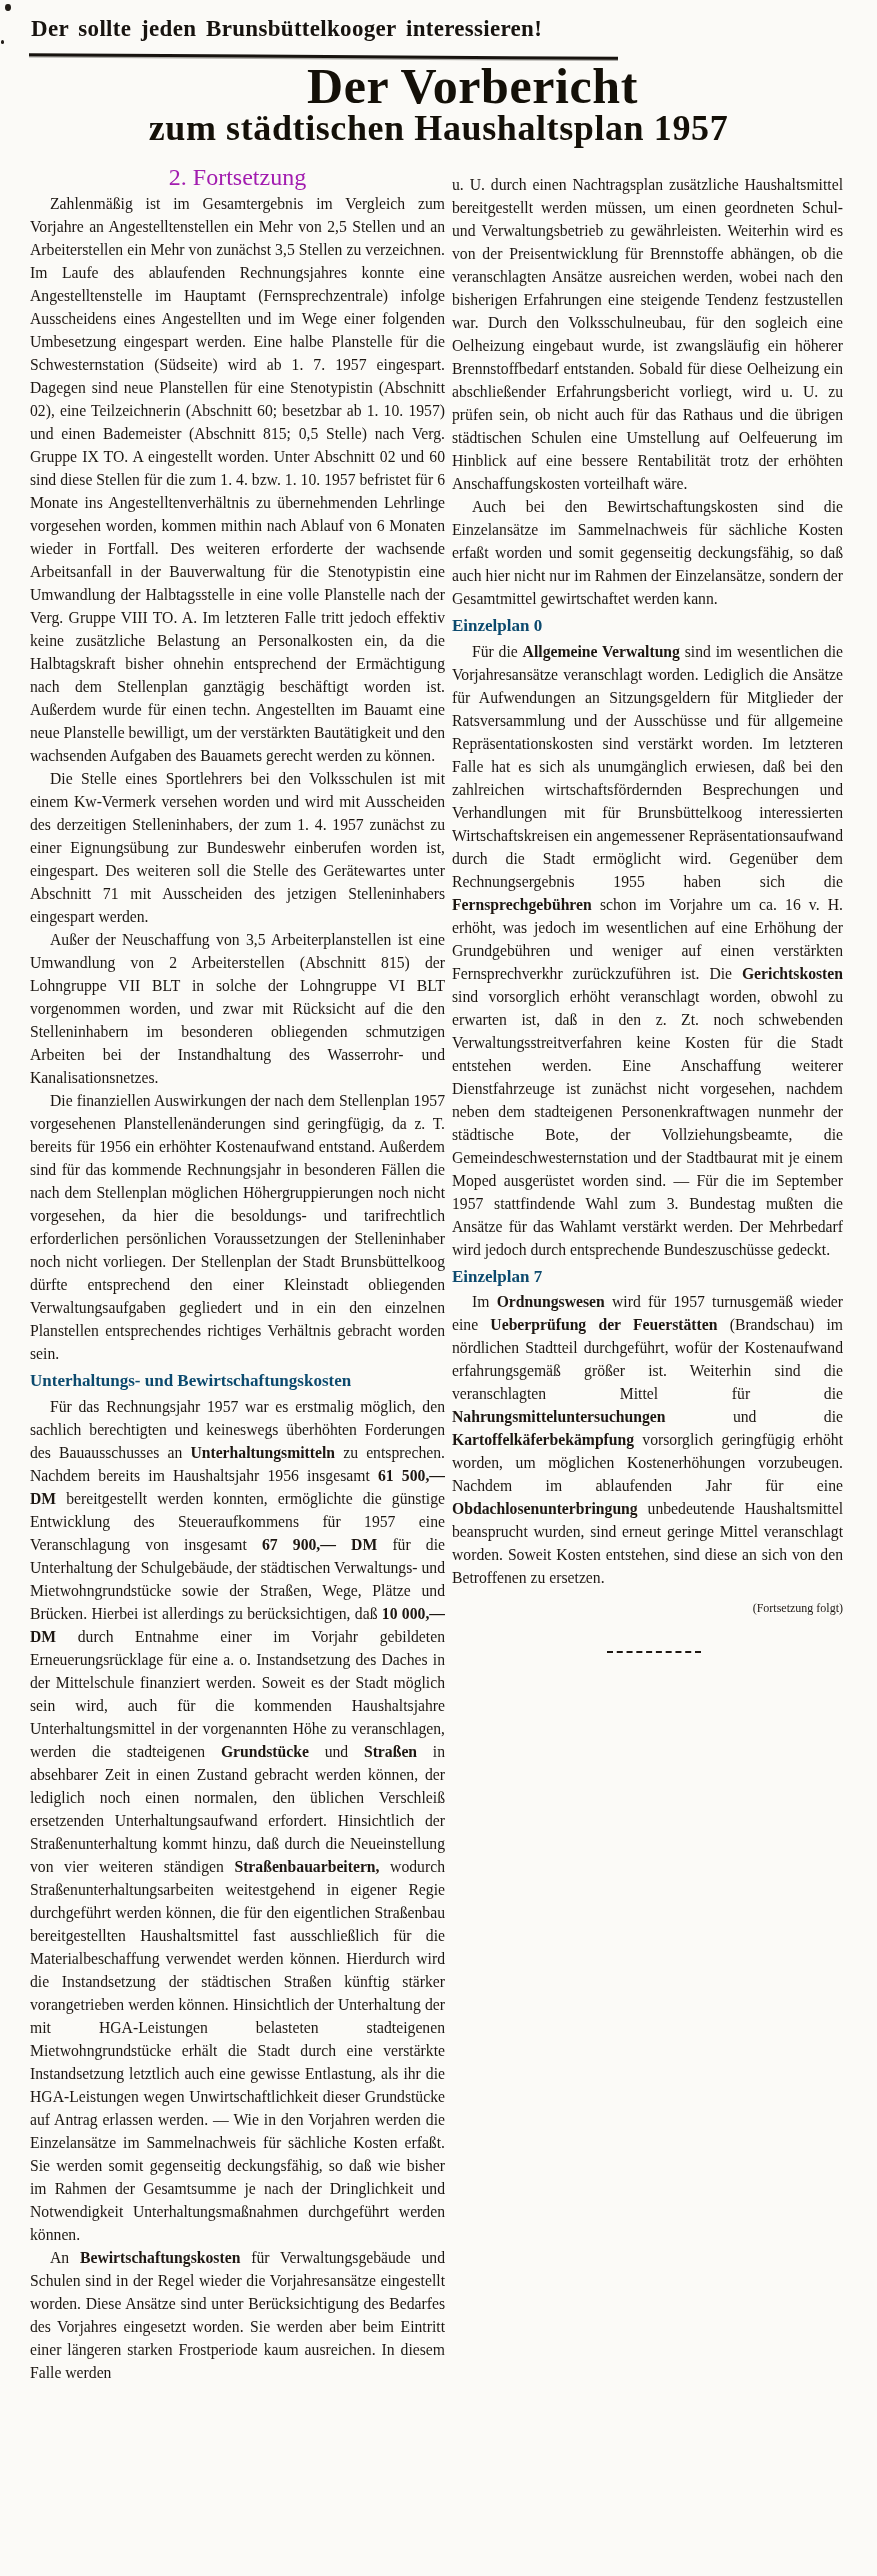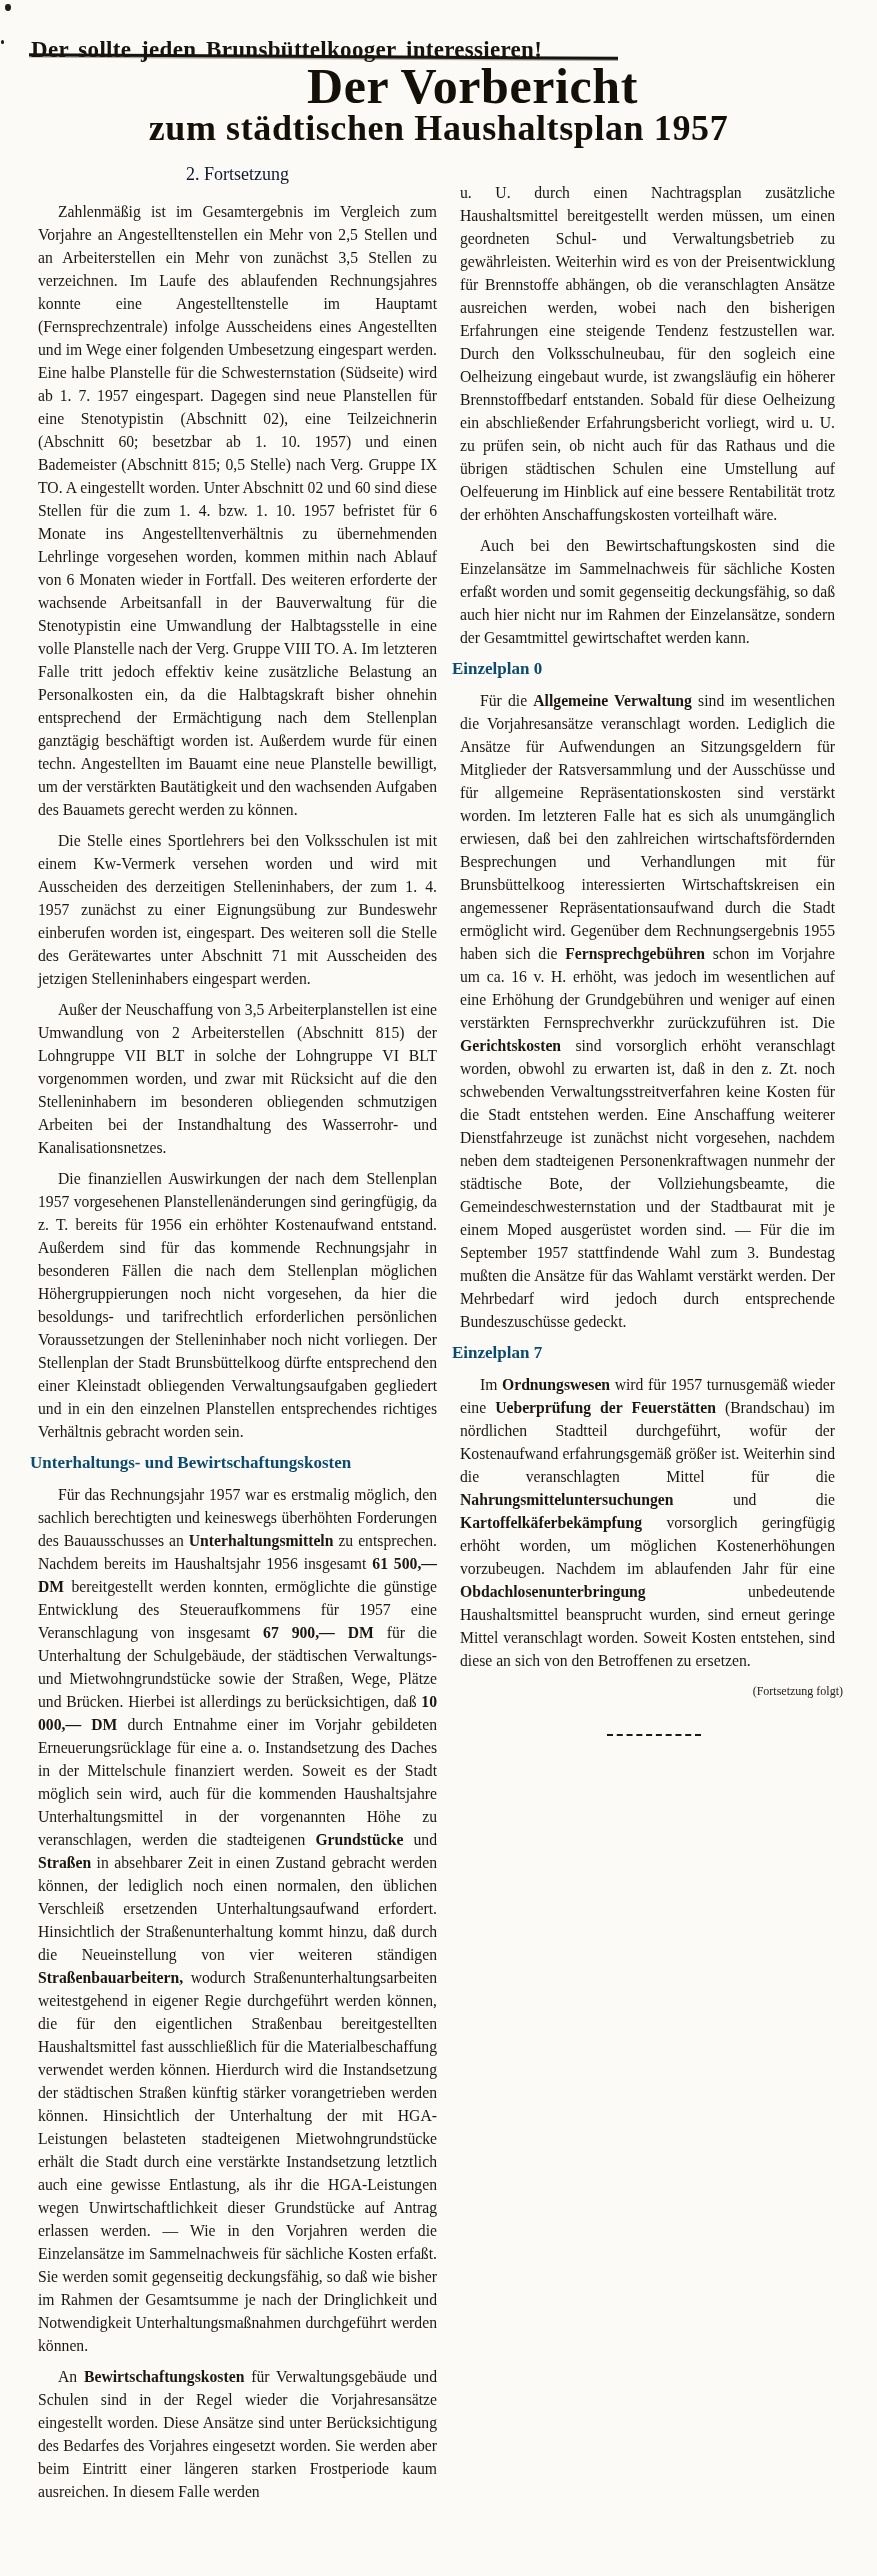--- a/index.html
+++ b/index.html
@@ -3,34 +3,34 @@
 <meta charset="utf-8">
 <style>
   html,body{margin:0;padding:0;background:#e8e6e1;}
   .page{position:relative;width:877px;height:2576px;background:#fbfaf7;overflow:hidden;
         font-family:"Liberation Serif", serif;color:#1b1510;}
   .speck{position:absolute;background:#221d18;border-radius:50%;}
   .speck1{left:5px;top:3.8px;width:5.6px;height:6.9px;}
   .speck2{left:1.3px;top:40px;width:3.1px;height:3.8px;}
   .kicker{position:absolute;left:31px;top:16.3px;width:602px;
           font-weight:bold;font-size:23px;line-height:1.1;letter-spacing:0.3px;word-spacing:3.8px;
-          color:#17130f;white-space:nowrap;margin-top:21px;}
+          color:#17130f;white-space:nowrap;}
   .kicker-rule{position:absolute;left:29px;top:55px;width:589px;height:3.1px;background:#17130f;
           transform:rotate(.35deg);box-shadow:0 1.3px 0 rgba(23,19,15,.35);}
   .hl{position:absolute;left:0;width:877px;text-align:center;font-weight:bold;color:#141008;
       line-height:1;letter-spacing:0.6px;}
   .hl1{top:61px;font-size:50px;transform:translateX(34px);}
   .hl2{top:110px;font-size:36px;}
   .subtitle{position:absolute;left:30px;top:164px;width:415px;text-align:center;
-            font-size:18px;color:#0f172a;}
+            font-size:24px;color:#a21caf;}
   .col{position:absolute;font-size:15.7px;line-height:23px;text-align:justify;
        text-justify:inter-word;color:#1d1712;}
   .col-left{left:30px;top:192px;width:415px;height:2381px;overflow:hidden;}
   .col-right{left:452px;top:173px;width:391px;}
-  .para{margin:8px;}
+  .para{margin:0;}
   .ind{text-indent:20px;}
   .b{font-weight:bold;}
   .subhead{margin:4.4px 0 1.3px 0;font-size:17px;font-weight:bold;line-height:24px;
            text-align:left;color:#0c4a6e;}
   .closing{margin:7.5px 0 0 0;text-align:right;font-size:12px;}
   .end-rule{width:94px;height:0;border-top:2.5px dashed #1d1712;margin:31px 0 0 155px;}
 </style>
 </head>
 <body>
 

